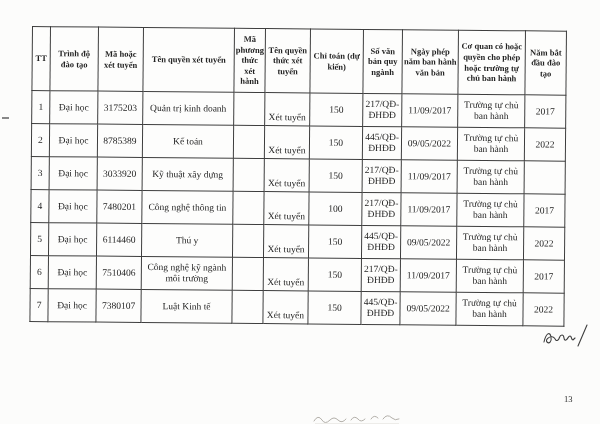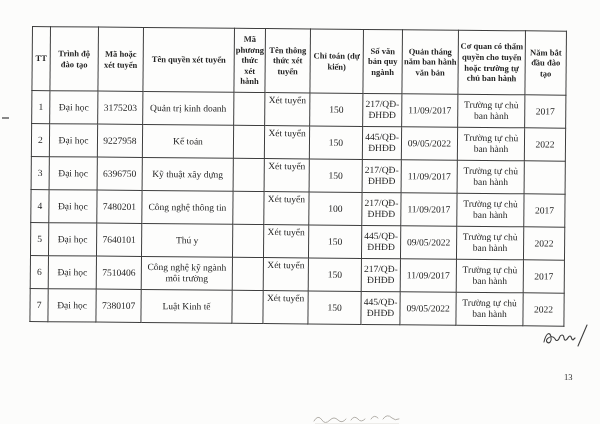--- a/index.html
+++ b/index.html
@@ -37,24 +37,24 @@
     line-height: 1.25;
     vertical-align: middle;
     color: #222;
   }
   .doc-table td {
     font-size: 9.5px;
     line-height: 1.15;
     vertical-align: middle;
     color: #1d1d1d;
   }
-  .doc-table td.v-top { vertical-align: top; padding-top: 2px; }
+  .doc-table td.v-top { vertical-align: top; padding-top: 19px; }
   .page-number {
     position: absolute;
-    left: 564px; top: 372px;
+    left: 564px; top: 394px;
     font-size: 8.5px;
     color: #2c2c2c;
   }
   .signature {
     position: absolute;
     left: 541px; top: 321px;
     width: 50px; height: 30px;
   }
   .footer-scribble {
     position: absolute;
@@ -89,59 +89,59 @@
         <col style="width:67px">
         <col style="width:41px">
     </colgroup>
     <thead>
       <tr>
         <th>TT</th>
         <th>Trình độ đào tạo</th>
         <th>Mã hoặc xét tuyển</th>
         <th>Tên quyền xét tuyển</th>
         <th>Mã phương thức xét hành</th>
-        <th>Tên thông thức xét tuyển</th>
+        <th>Tên quyền thức xét tuyển</th>
         <th>Chỉ toán (dự kiến)</th>
         <th>Số văn bản quy ngành</th>
-        <th>Quản tháng năm ban hành văn bản</th>
-        <th>Cơ quan có thẩm quyền cho tuyển hoặc trường tự chủ ban hành</th>
+        <th>Ngày phép năm ban hành văn bản</th>
+        <th>Cơ quan có hoặc quyền cho phép hoặc trường tự chủ ban hành</th>
         <th>Năm bắt đầu đào tạo</th>
       </tr>
     </thead>
     <tbody>
       <tr>
         <td>1</td>
         <td>Đại học</td>
         <td>3175203</td>
         <td>Quản trị kinh doanh</td>
         <td></td>
         <td class="v-top">Xét tuyển</td>
         <td>150</td>
         <td>217/QĐ-ĐHĐĐ</td>
         <td>11/09/2017</td>
         <td>Trường tự chủ ban hành</td>
         <td>2017</td>
       </tr>
       <tr>
         <td>2</td>
         <td>Đại học</td>
-        <td>9227958</td>
+        <td>8785389</td>
         <td>Kế toán</td>
         <td></td>
         <td class="v-top">Xét tuyển</td>
         <td>150</td>
         <td>445/QĐ-ĐHĐĐ</td>
         <td>09/05/2022</td>
         <td>Trường tự chủ ban hành</td>
         <td>2022</td>
       </tr>
       <tr>
         <td>3</td>
         <td>Đại học</td>
-        <td>6396750</td>
+        <td>3033920</td>
         <td>Kỹ thuật xây dựng</td>
         <td></td>
         <td class="v-top">Xét tuyển</td>
         <td>150</td>
         <td>217/QĐ-ĐHĐĐ</td>
         <td>11/09/2017</td>
         <td>Trường tự chủ ban hành</td>
         <td></td>
       </tr>
       <tr>
@@ -153,21 +153,21 @@
         <td class="v-top">Xét tuyển</td>
         <td>100</td>
         <td>217/QĐ-ĐHĐĐ</td>
         <td>11/09/2017</td>
         <td>Trường tự chủ ban hành</td>
         <td>2017</td>
       </tr>
       <tr>
         <td>5</td>
         <td>Đại học</td>
-        <td>7640101</td>
+        <td>6114460</td>
         <td>Thú y</td>
         <td></td>
         <td class="v-top">Xét tuyển</td>
         <td>150</td>
         <td>445/QĐ-ĐHĐĐ</td>
         <td>09/05/2022</td>
         <td>Trường tự chủ ban hành</td>
         <td>2022</td>
       </tr>
       <tr>

